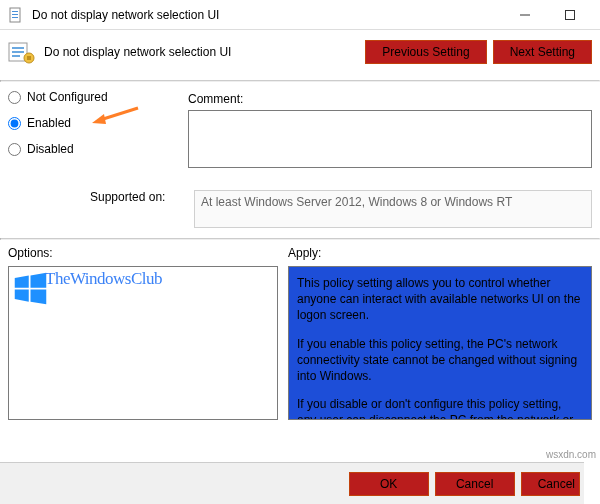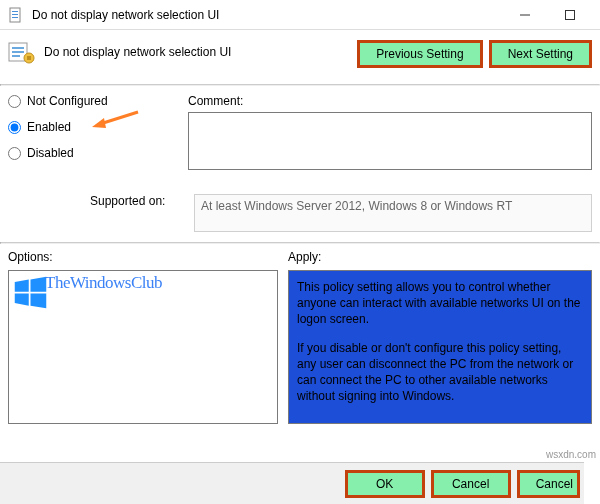--- a/index.html
+++ b/index.html
@@ -7,24 +7,24 @@
     .titlebar { height: 30px; border-bottom: 1px solid #ddd; display: flex; align-items: center; padding: 0 8px; }
     .titlebar .icon { width: 16px; height: 16px; margin-right: 8px; }
     .titlebar .title { flex: 1; }
     .win-controls { display: flex; height: 100%; }
     .win-btn { width: 45px; display: flex; align-items: center; justify-content: center; }
     .win-btn svg { stroke: #333; stroke-width: 1; fill: none; }
     .toolbar { padding: 10px 8px 16px 8px; display: flex; align-items: flex-start; }
     .toolbar-left { display: flex; align-items: center; flex: 1; }
     .policy-icon { width: 28px; height: 24px; margin-right: 8px; }
     .toolbar-buttons { display: flex; gap: 6px; margin-right: 0; }
-    button.win { background: #86efac; border: 3px solid #c2410c; padding: 4px 16px; cursor: pointer; min-width: 80px; }
+    button.win { background: #b91c1c; border: 1px solid #c2410c; padding: 4px 16px; cursor: pointer; min-width: 80px; }
     .divider { border-top: 1px solid #ccc; margin: 0; }
     .main { position: relative; padding: 0 8px; }
-    .row1 { display: flex; align-items: center; padding-top: 6px; }
+    .row1 { display: flex; align-items: flex-end; padding-top: 6px; }
     .radios { width: 180px; padding-top: 2px; }
     .radio-item { display: flex; align-items: center; margin-bottom: 12px; cursor: pointer; position: relative; }
     .radio-item input { margin: 0 6px 0 0; }
     .comment-area { flex: 1; display: flex; flex-direction: column; }
     .label-row { display: flex; margin-bottom: 4px; }
     .label-row .lbl { width: 100px; }
     .textbox { border: 1px solid #7a7a7a; background: #fff; height: 58px; width: 100%; overflow: hidden; resize: none; }
     .supported-row { display: flex; align-items: flex-start; margin-top: 22px; }
     .supported-row .lbl { width: 100px; text-align: left; margin-left: 82px; }
     .supported-box { flex: 1; border: 1px solid #d0d0d0; background: #fafafa; padding: 4px 6px; height: 38px; color: #666; margin-left: 4px; }
@@ -132,20 +132,21 @@
         <polygon points="2,21 18,21 18,35 2,32" fill="#1e90ff"></polygon>
         <polygon points="20,21 38,21 38,38 20,35" fill="#1e90ff"></polygon>
       </svg>
       <div class="watermark-text">TheWindowsClub</div>
     </div>
   </div>
   <div class="right-pane">
     <div class="pane-title">Apply:</div>
     <div class="pane-box help-box">
       <p>This policy setting allows you to control whether anyone can interact with available networks UI on the logon screen.</p>
+      <p>If you enable this policy setting, the PC's network connectivity state cannot be changed without signing into Windows.</p>
       <p>If you disable or don't configure this policy setting, any user can disconnect the PC from the network or can connect the PC to other available networks without signing into Windows.</p>
     </div>
   </div>
 </div>
 
 <div class="wm-corner">wsxdn.com</div>
 
 <div class="footer">
   <button class="win">OK</button>
   <button class="win">Cancel</button>

